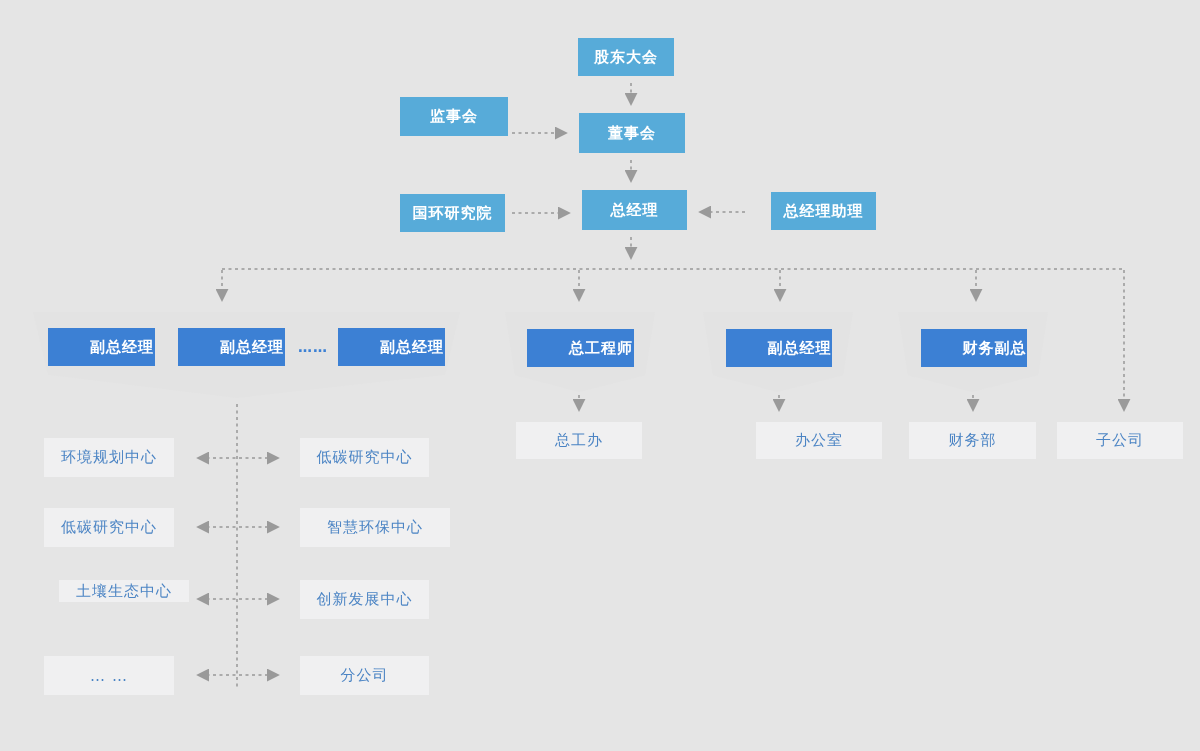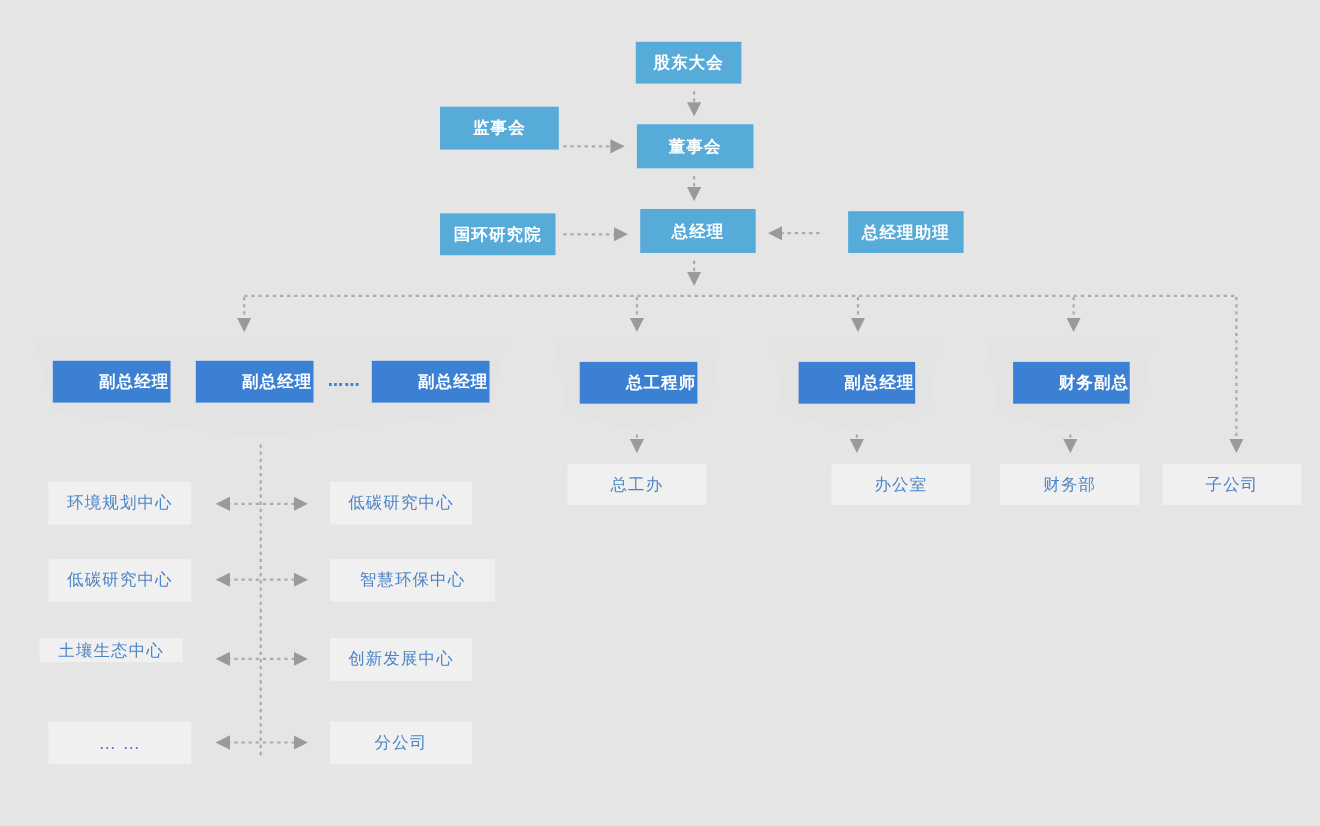--- a/index.html
+++ b/index.html
@@ -76,21 +76,21 @@
   <div class="box deep" style="left:726px;top:329px;width:106px;height:38px;">副总经理</div>
   <div class="box deep" style="left:921px;top:329px;width:106px;height:38px;">财务副总</div>
 
   <div class="box light" style="left:516px;top:422px;width:126px;height:37px;">总工办</div>
   <div class="box light" style="left:712px;top:422px;width:126px;height:37px;margin-left:44px;">办公室</div>
   <div class="box light" style="left:909px;top:422px;width:127px;height:37px;">财务部</div>
   <div class="box light" style="left:1057px;top:422px;width:126px;height:37px;">子公司</div>
 
   <div class="box light" style="left:44px;top:438px;width:130px;height:39px;">环境规划中心</div>
   <div class="box light" style="left:44px;top:508px;width:130px;height:39px;">低碳研究中心</div>
-  <div class="box light" style="left:36px;top:580px;width:130px;height:22px;">土壤生态中心</div>
+  <div class="box light" style="left:59px;top:580px;width:130px;height:22px;">土壤生态中心</div>
   <div class="box light" style="left:44px;top:656px;width:130px;height:39px;">… …</div>
 
   <div class="box light" style="left:300px;top:438px;width:129px;height:39px;">低碳研究中心</div>
   <div class="box light" style="left:300px;top:508px;width:150px;height:39px;">智慧环保中心</div>
   <div class="box light" style="left:300px;top:580px;width:129px;height:39px;">创新发展中心</div>
   <div class="box light" style="left:300px;top:656px;width:129px;height:39px;">分公司</div>
 
 </div>
 
 </body></html>

